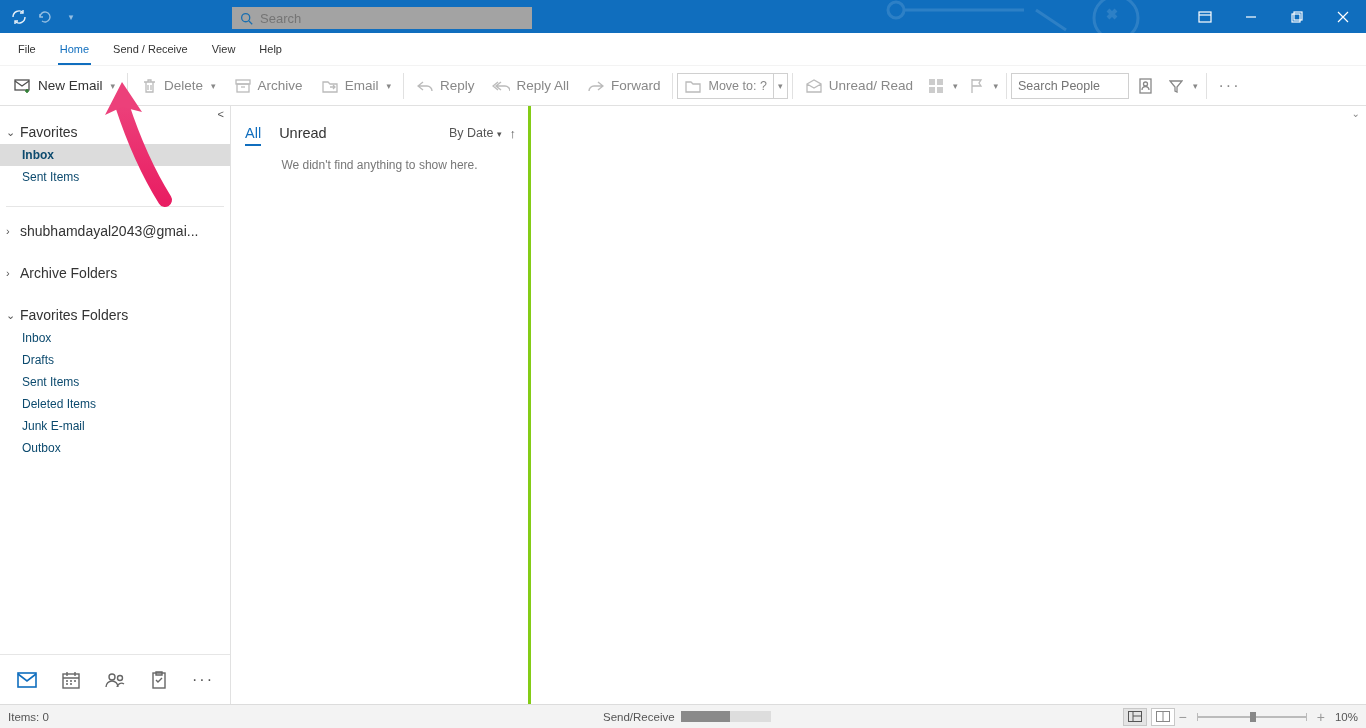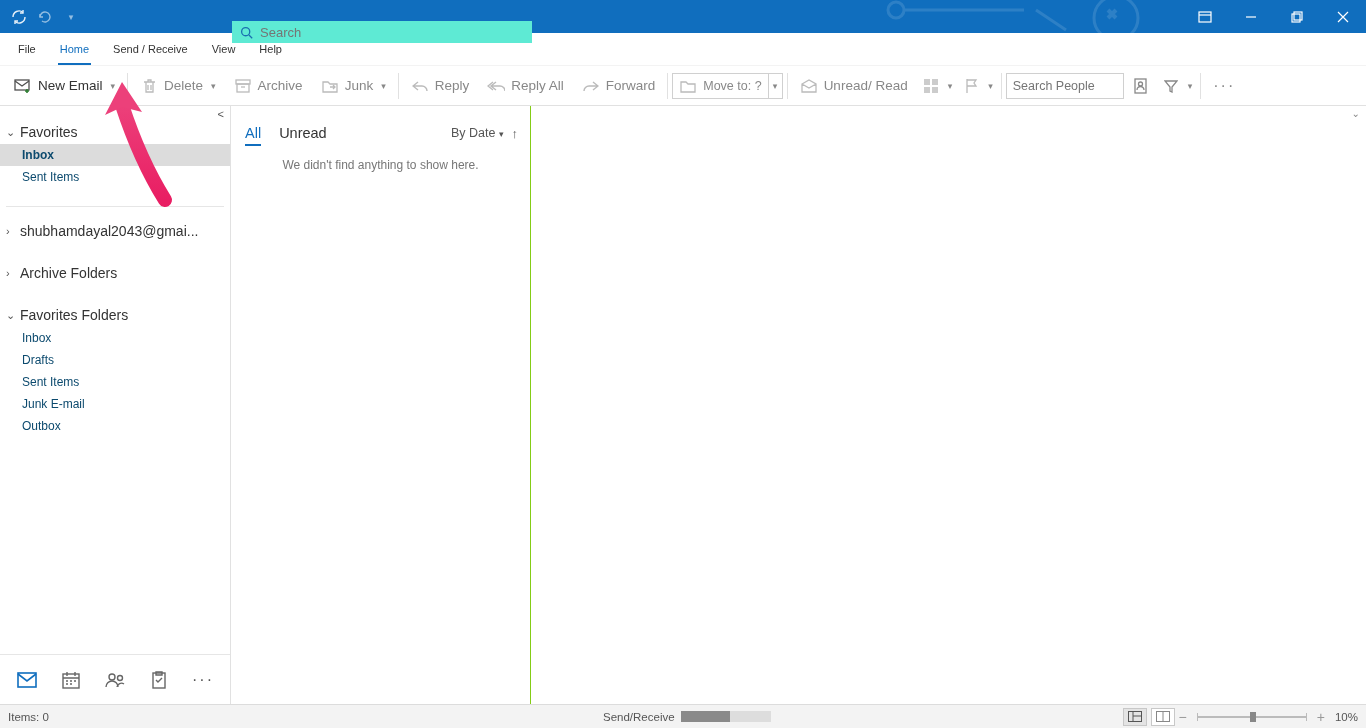--- a/index.html
+++ b/index.html
@@ -3,21 +3,21 @@
 <meta charset="utf-8">
 <style>
 * { margin: 0; padding: 0; box-sizing: border-box; font-family: "Segoe UI", Arial, sans-serif; }
 html, body { width: 1366px; height: 728px; overflow: hidden; background: #fff; }
 
 
 .title-bar { height: 33px; background: #106ebe; display: flex; align-items: center; position: relative; }
 .tb-left { display: flex; align-items: center; gap: 8px; padding-left: 10px; }
 .tb-icon { width: 18px; height: 18px; display: flex; align-items: center; justify-content: center; color: #fff; opacity: .9; font-size: 14px; }
 .tb-icon.undim { opacity: .55; }
-.search-box { position: absolute; left: 232px; top: 21px; width: 300px; height: 22px; background: #5eead4; display: flex; align-items: center; }
+.search-box { position: absolute; left: 232px; top: 7px; width: 300px; height: 22px; background: #a3a3a3; display: flex; align-items: center; }
 .search-box .sicon { width: 28px; display: flex; justify-content: center; color: #1a6fb0; font-size: 13px; }
 .search-box input { border: none; background: transparent; flex: 1; height: 100%; font-size: 13px; color: #444; outline: none; }
 .tb-right { position: absolute; right: 0; top: 0; height: 100%; display: flex; align-items: center; }
 .win-btn { width: 46px; height: 33px; display: flex; align-items: center; justify-content: center; color: #fff; font-size: 12px; }
 .tb-deco { position: absolute; right: 170px; top: -10px; opacity: .12; }
 
 
 .menu-bar { height: 33px; background: #fff; display: flex; align-items: flex-end; padding: 0 6px; border-bottom: 1px solid #f3f3f3; }
 .menu-tab { padding: 0 12px; height: 33px; display: flex; align-items: center; font-size: 11px; color: #333; position: relative; }
 .menu-tab.active { color: #106ebe; }
@@ -46,21 +46,21 @@
 .nav-head { display: flex; align-items: center; padding: 4px 6px; font-size: 14px; color: #333; gap: 2px; }
 .nav-head .chev { font-size: 11px; width: 12px; color: #555; }
 .nav-item { padding: 4px 6px 4px 22px; font-size: 12px; color: #0c4a6e; }
 .nav-item.sel { background: #dcdcdc; font-weight: 600; }
 .nav-divider { height: 1px; background: #e6e6e6; margin: 0 6px 12px 6px; }
 .nav-bottom { height: 50px; border-top: 1px solid #e6e6e6; display: flex; align-items: center; gap: 22px; padding-left: 16px; }
 .nb-icon { width: 22px; height: 22px; display: flex; align-items: center; justify-content: center; color: #555; font-size: 18px; }
 .nb-icon.mail { color: #106ebe; }
 
 
-.list { flex: 0 0 300px; border-right: 1px solid #84cc16; background: #fff; padding-top: 12px; }
+.list { flex: 0 0 300px; border-right: 3px solid #84cc16; background: #fff; padding-top: 12px; }
 .list-head { display: flex; align-items: center; padding: 0 14px; height: 30px; gap: 18px; position: relative; }
 .lh-tab { font-size: 14.5px; color: #333; position: relative; }
 .lh-tab.active { color: #106ebe; }
 .lh-tab.active::after { content: ""; position: absolute; bottom: -5px; left: 0; right: 0; height: 2px; background: #106ebe; }
 .lh-right { position: absolute; right: 12px; display: flex; align-items: center; gap: 8px; font-size: 12.5px; color: #555; }
 .lh-arrow { font-size: 13px; }
 .list-empty { text-align: center; font-size: 12px; color: #777; padding-top: 10px; }
 
 
 .reading { flex: 1; background: #fff; }
@@ -187,21 +187,21 @@
     </span>
     <span>Archive</span>
   </div>
   <div class="r-btn">
     <span class="r-icon">
       <svg width="16" height="14" viewBox="0 0 16 14" fill="none" stroke="#bbb" stroke-width="1.3">
           <path d="M1 3h5l2 2h7v8H1z"></path>
           <path d="M8 8h5M11 6l2 2-2 2"></path>
         </svg>
     </span>
-    <span>Junk</span>
+    <span>Email</span>
     <span class="r-dd">▾</span>
   </div>
   <div class="r-sep"></div>
   <div class="r-btn">
     <span class="r-icon">
       <svg width="16" height="12" viewBox="0 0 16 12" fill="none" stroke="#bbb" stroke-width="1.4">
           <path d="M6 2L1 6l5 4M1 6h9a5 5 0 0 1 5 5"></path>
         </svg>
     </span>
     <span>Reply</span>
@@ -315,20 +315,21 @@
         </div>
       </div>
       <div class="nav-group">
         <div class="nav-head">
           <span class="chev">⌄</span>
           <span>Favorites Folders</span>
         </div>
         <div class="nav-item">Inbox</div>
         <div class="nav-item">Drafts</div>
         <div class="nav-item">Sent Items</div>
+        <div class="nav-item">Deleted Items</div>
         <div class="nav-item">Junk E-mail</div>
         <div class="nav-item">Outbox</div>
       </div>
     </div>
     <div class="nav-bottom">
       <span class="nb-icon mail">
         <svg width="20" height="16" viewBox="0 0 20 16" fill="none" stroke="#106ebe" stroke-width="1.6">
             <rect x="1" y="1" width="18" height="14"></rect>
             <path d="M1 2l9 7 9-7"></path>
           </svg>

